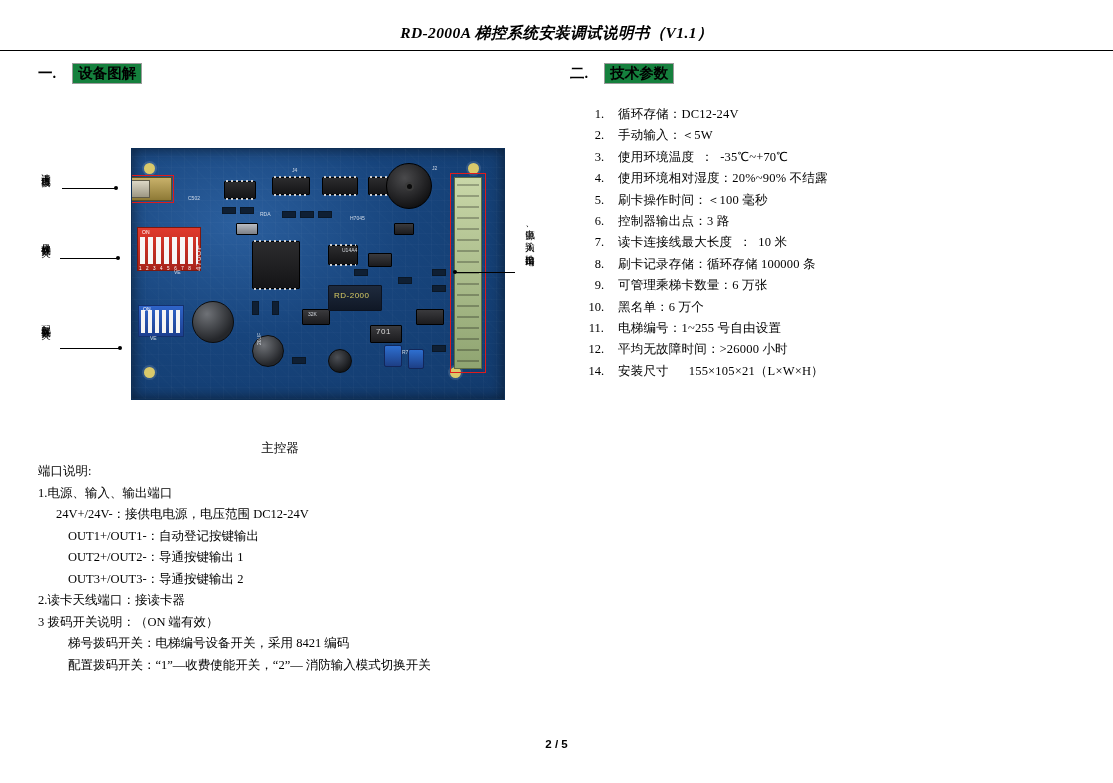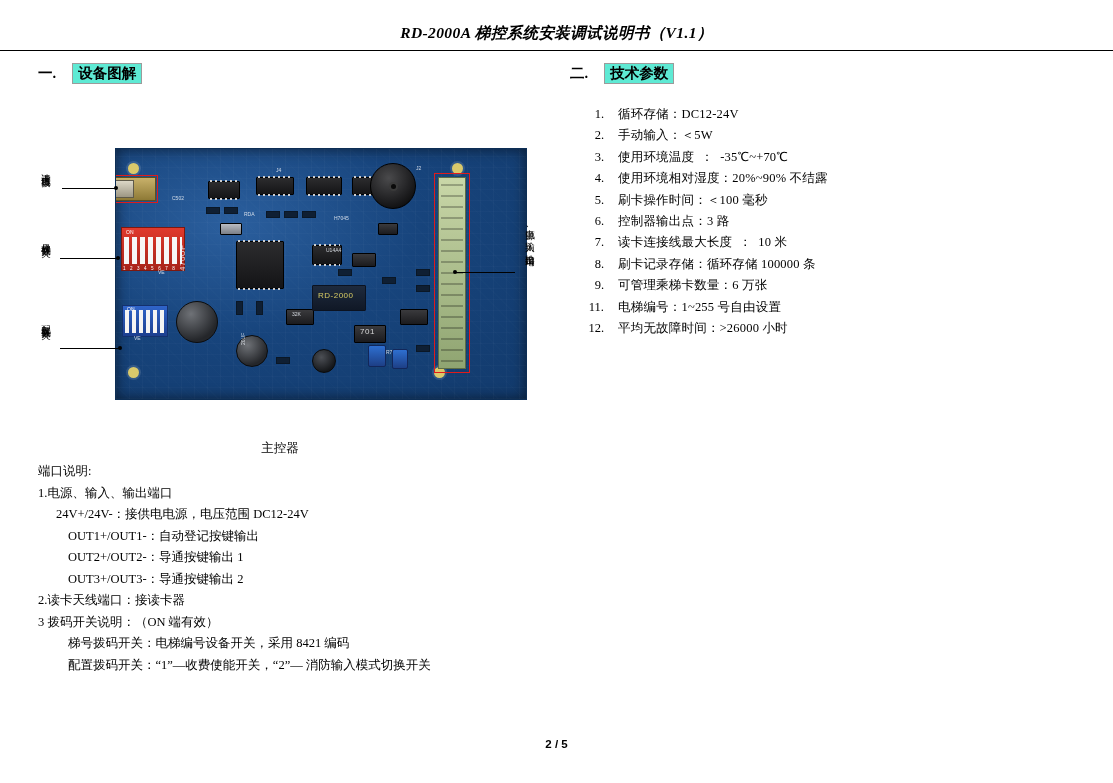--- a/index.html
+++ b/index.html
@@ -46,21 +46,21 @@
   .sec-head {
     position: absolute;
     font-weight: bold;
     font-size: 14.5px;
     white-space: nowrap;
   }
   .sec-head .num { margin-right: 16px; }
   .sec-head .boxed {
     border: 1px solid #9b9b9b;
     padding: 1px 5px 2px 5px;
-    background: #5eead4;
+    background: #15803d;
   }
   #sec1 { left: 38px; top: 64px; }
   #sec2 { left: 570px; top: 64px; }
 
   
   .params {
     position: absolute;
     left: 570px;
     top: 106px;
     width: 520px;
@@ -85,29 +85,28 @@
   
   .board-wrap {
     position: absolute;
     left: 115px;
     top: 148px;
     width: 372px;
     height: 250px;
   }
   .board {
     position: absolute;
-    left: 0; top: 0;
+    left: 16px; top: 0;
     width: 372px;
     height: 250px;
     background:
       radial-gradient(ellipse at 28% 30%, #2b5f9e 0%, #17447c 45%, #123a6c 100%);
     border: 1px solid #0d2e55;
     box-shadow: inset 0 0 14px rgba(0,0,0,.55);
     overflow: hidden;
-    padding-left: 38px;
   }
   
   .traces {
     position: absolute; inset: 0;
     opacity: .55;
     background-image:
       repeating-linear-gradient(90deg, rgba(255,255,255,.045) 0 1px, transparent 1px 13px),
       repeating-linear-gradient(0deg, rgba(255,255,255,.035) 0 1px, transparent 1px 11px),
       repeating-linear-gradient(45deg, rgba(255,255,255,.02) 0 1px, transparent 1px 9px);
   }
@@ -321,26 +320,34 @@
     </div>
     <div class="param-row">
       <span class="param-idx">8.</span>
       <span class="param-txt">刷卡记录存储：循环存储 100000 条</span>
     </div>
     <div class="param-row">
       <span class="param-idx">9.</span>
       <span class="param-txt">可管理乘梯卡数量：6 万张</span>
     </div>
     <div class="param-row">
+      <span class="param-idx">10.</span>
+      <span class="param-txt">黑名单：6 万个</span>
+    </div>
+    <div class="param-row">
       <span class="param-idx">11.</span>
       <span class="param-txt">电梯编号：1~255 号自由设置</span>
     </div>
     <div class="param-row">
       <span class="param-idx">12.</span>
       <span class="param-txt">平均无故障时间：&gt;26000 小时</span>
+    </div>
+    <div class="param-row">
+      <span class="param-idx">14.</span>
+      <span class="param-txt">安装尺寸      155×105×21（L×W×H）</span>
     </div>
   </div>
 
   <div class="board-wrap">
     <div class="board">
       <div class="traces"></div>
 
       <div class="pad" style="left:12px;  top:14px;  width:11px; height:11px;"></div>
       <div class="pad" style="left:336px; top:14px;  width:11px; height:11px;"></div>
       <div class="pad" style="left:12px;  top:218px; width:11px; height:11px;"></div>

